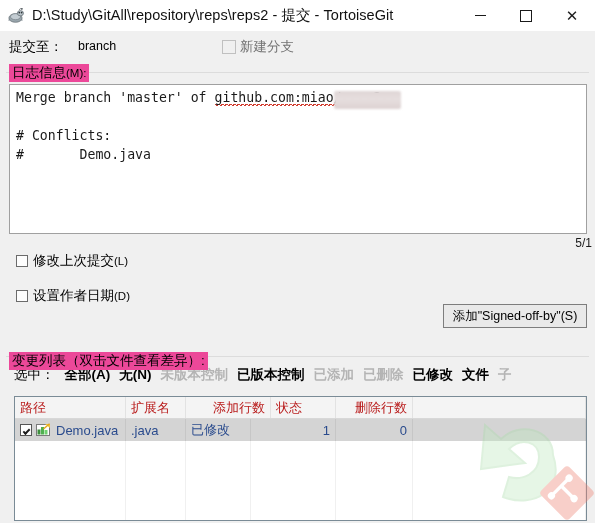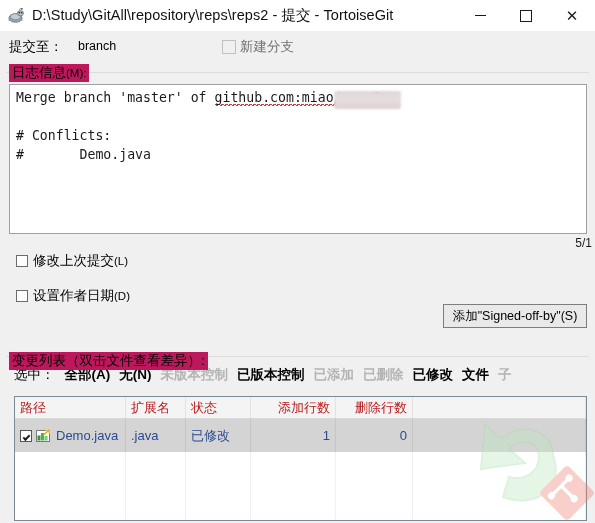--- a/index.html
+++ b/index.html
@@ -72,21 +72,21 @@
     border: 1px solid #c0c0c0;
     background: #f0f0f0;
     margin-right: 4px;
   }
   .cb-newbranch .tx { font-size: 13.5px; color: #737373; }
 
   
   .grouplabel {
     position: absolute;
     font-size: 13.5px; color: #000;
-    background: #be185d;
+    background: #ec4899;
     padding: 0 3px;
     white-space: nowrap;
     z-index: 3;
   }
   .grouplabel .mnem { font-size: 11.5px; }
   #grp-log { left: 9px; top: 64px; }
   .grpline {
     position: absolute;
     border-top: 1px solid #dcdcdc;
     z-index: 1;
@@ -206,21 +206,21 @@
     display: flex; align-items: center;
     padding: 0 5px;
     border-right: 1px solid #e2e2e2;
     box-sizing: border-box;
     overflow: hidden;
     white-space: nowrap;
   }
   .th.num { justify-content: flex-end; }
   .trow {
     display: flex;
-    height: 33px;
+    height: 22px;
     background: #d4d4d4;
     box-sizing: border-box;
     text-align: right;
   }
   .td {
     font-size: 13px;
     display: flex; align-items: center;
     padding: 0 5px;
     border-right: 1px solid #c6c6c6;
     box-sizing: border-box;
@@ -347,22 +347,22 @@
 
   <div class="sel-row">
     <span class="sel-lbl">选中：</span>
     <span id="sel-links"><span class="sel-link">全部(A)</span><span class="sel-link">无(N)</span><span class="sel-link dis">未版本控制</span><span class="sel-link">已版本控制</span><span class="sel-link dis">已添加</span><span class="sel-link dis">已删除</span><span class="sel-link">已修改</span><span class="sel-link">文件</span><span class="sel-link dis">子</span></span>
   </div>
 
   <div class="tablewrap">
     <div class="thead" id="thead">
         <div class="th" style="width: 111px; flex: 0 0 auto;">路径</div>
         <div class="th" style="width: 60px; flex: 0 0 auto;">扩展名</div>
+        <div class="th num" style="width: 85px; flex: 0 0 auto;">添加行数</div>
         <div class="th" style="width: 65px; flex: 0 0 auto;">状态</div>
-        <div class="th num" style="width: 85px; flex: 0 0 auto;">添加行数</div>
         <div class="th num" style="width: 77px; flex: 0 0 auto;">删除行数</div>
         <div class="th" style="flex: 1 1 auto;"></div>
       </div>
     <div id="tbody">
         <div class="trow">
           <div class="td" style="width: 111px; flex: 0 0 auto;">
             <span class="rowcb"></span>
             <span class="fileicon"><svg width="15" height="14" viewBox="0 0 15 14">
                 <rect x="0.5" y="1.5" width="13" height="11" fill="#fdfdfd" stroke="#7a7a7a" stroke-width="1"></rect>
                 <rect x="1.5" y="6.5" width="3" height="5" fill="#3f8f3f"></rect>

